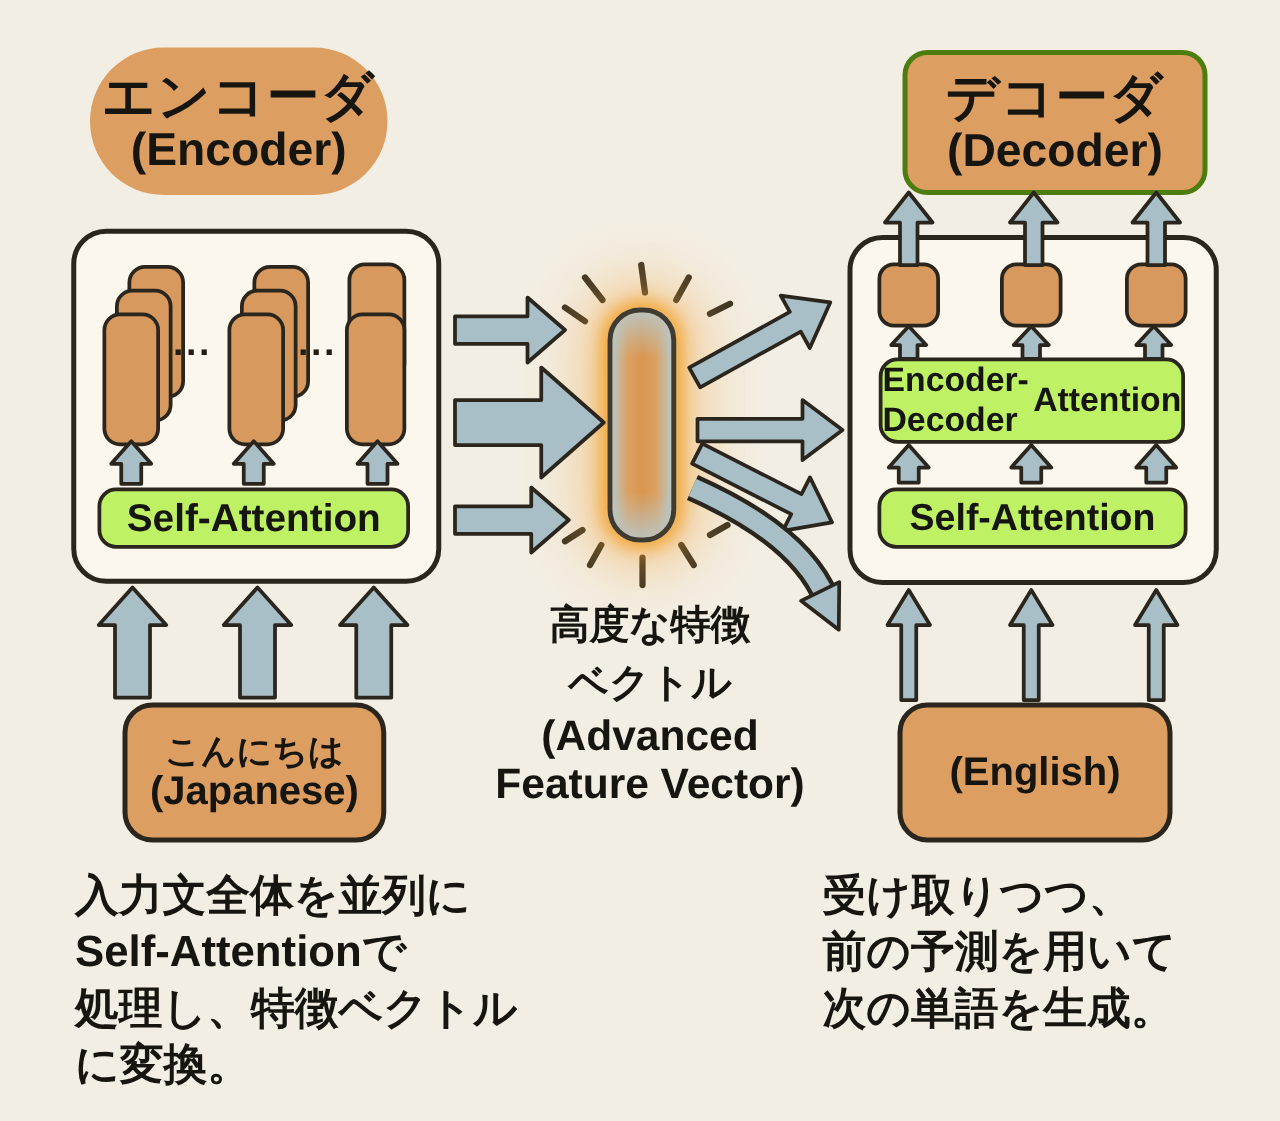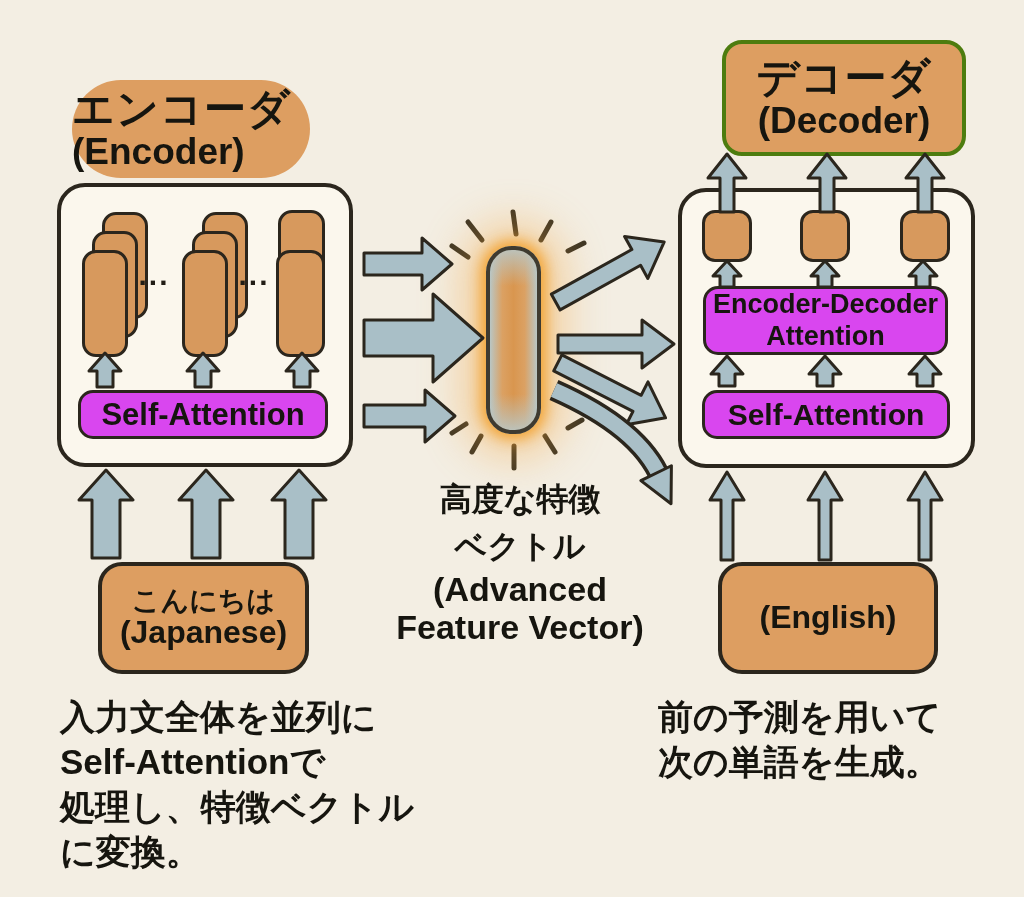--- a/index.html
+++ b/index.html
@@ -5,24 +5,23 @@
   html,body{margin:0;padding:0;}
   .stage{
     position:relative;width:1024px;height:897px;overflow:hidden;
     background:#f3eee3;
     font-family:"Liberation Sans","DejaVu Sans",sans-serif;
     color:#16150f;
   }
   .abs{position:absolute;}
   
   .enc-pill{
-    left:72px;top:38px;width:238px;height:98px;border-radius:60px;
-    background:#dd9e61;display:flex;flex-direction:column;align-items:flex-start;justify-content:center;
-    z-index:2;
-    margin-top:42px;
+    left:72px;top:38px;width:238px;height:118px;border-radius:60px;
+    background:#dd9e61;display:flex;flex-direction:column;align-items:center;justify-content:center;
+    z-index:2;
   }
   .dec-pill{
     left:722px;top:40px;width:244px;height:116px;border-radius:20px;
     background:#dd9e61;border:4px solid #4d7c0f;box-sizing:border-box;
     display:flex;flex-direction:column;align-items:center;justify-content:center;
     z-index:2;
   }
   .pill-jp{font-size:42px;font-weight:800;line-height:1.1;letter-spacing:1px;}
   .pill-en{font-size:37px;font-weight:800;line-height:1.1;}
   .big-box{
@@ -34,22 +33,22 @@
   
   .card{
     position:absolute;background:#d7995d;border:3px solid #2b261d;border-radius:14px;box-sizing:border-box;
     z-index:2;
   }
   .dots{
     position:absolute;width:44px;text-align:center;font-size:30px;font-weight:800;color:#211d15;
     letter-spacing:2px;z-index:2;
   }
   .bar{
-    position:absolute;background:#d946ef;border:3px solid #2b261d;border-radius:15px;box-sizing:border-box;
-    display:flex;flex-direction:column;align-items:center;justify-content:center;
+    position:absolute;background:#bef264;border:3px solid #2b261d;border-radius:15px;box-sizing:border-box;
+    display:flex;flex-direction:row;align-items:center;justify-content:center;
     font-weight:800;z-index:2;
   }
   .bar-sa-left{left:78px;top:390px;width:250px;height:49px;font-size:31px;}
   .bar-sa-right{left:702px;top:390px;width:248px;height:49px;font-size:30px;}
   .bar-eda{left:703px;top:286px;width:245px;height:69px;font-size:27px;line-height:1.15;}
   .sq{
     position:absolute;width:50px;height:52px;background:#d7995d;border:3px solid #2b261d;
     border-radius:13px;box-sizing:border-box;z-index:2;
   }
   .io-box{
@@ -259,17 +258,18 @@
   </div>
 
   <div class="abs caption caption-left">
     <div>入力文全体を並列に</div>
     <div>Self-Attentionで</div>
     <div>処理し、特徴ベクトル</div>
     <div>に変換。</div>
   </div>
 
   <div class="abs caption caption-right">
+    <div>受け取りつつ、</div>
     <div>前の予測を用いて</div>
     <div>次の単語を生成。</div>
   </div>
 
 </div>
 
 </body></html>

